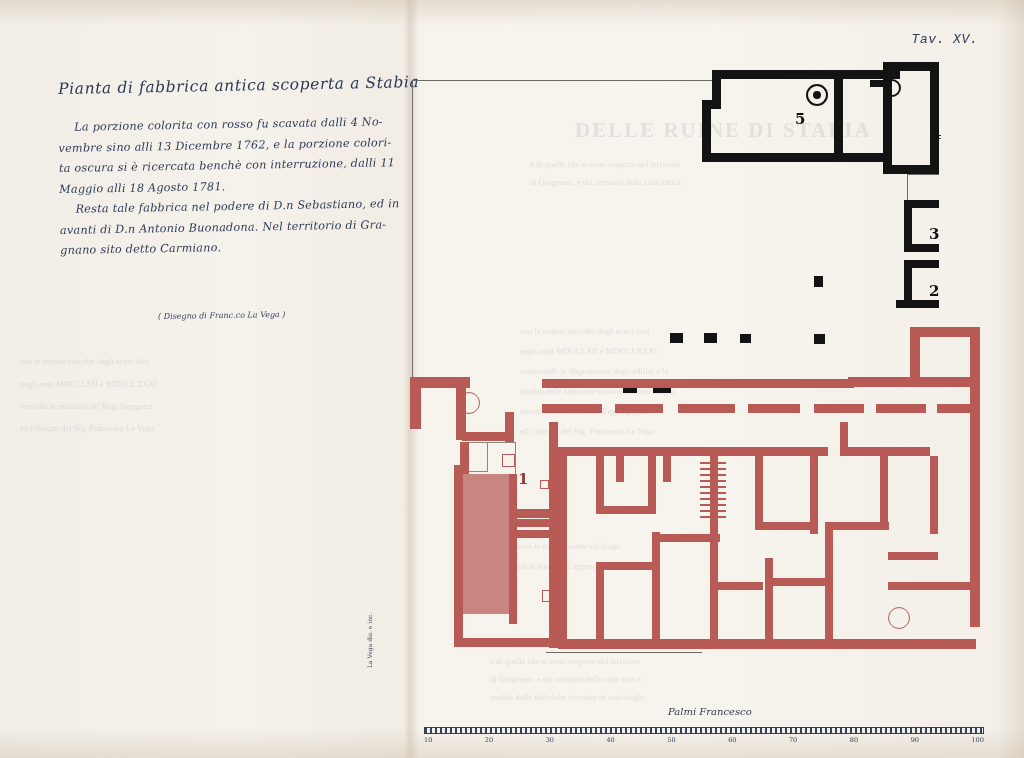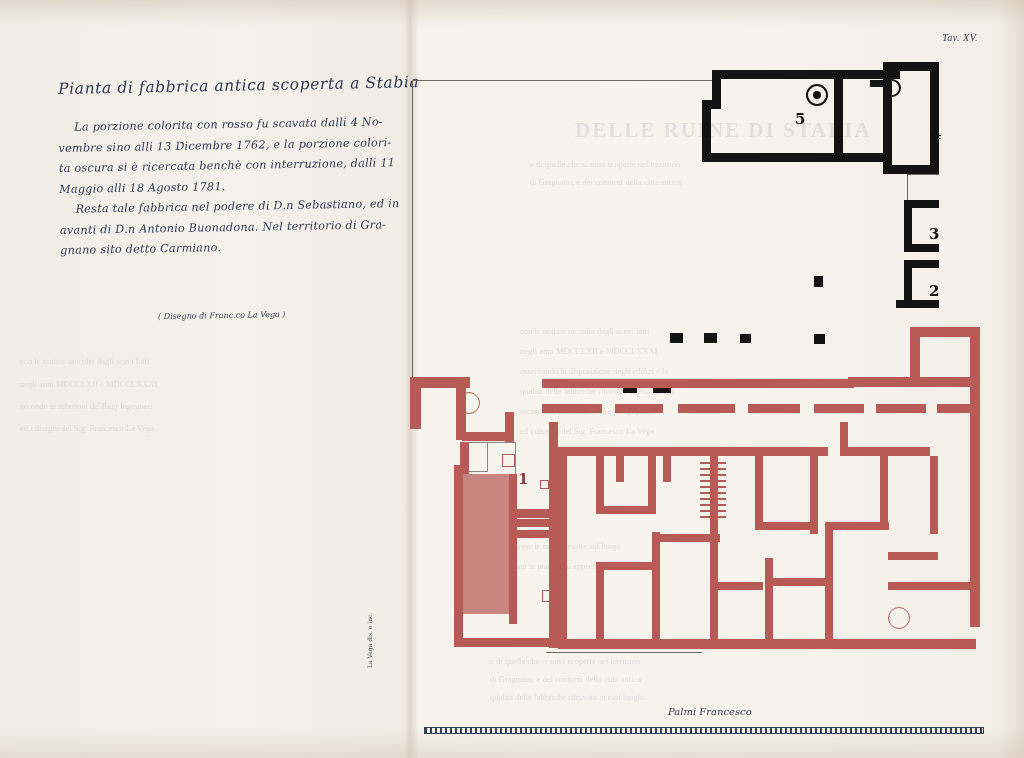--- a/index.html
+++ b/index.html
@@ -95,23 +95,23 @@
     font-style: italic;
     font-size: 8px;
     color: #3a4560;
     transform: rotate(-1deg);
   }
 
   
   .plate-num {
     position: absolute;
     right: 46px; top: 32px;
-    font-family: Liberation Serif, serif;
+    font-family: Liberation Mono, monospace;
     font-style: italic;
-    font-size: 10px;
+    font-size: 13px;
     color: #2e3a55;
     letter-spacing: 0.5px;
   }
 
   
   .engraver {
     position: absolute;
     left: 366px; top: 668px;
     font-family: "DejaVu Serif", serif;
     font-size: 6px;
@@ -378,14 +378,26 @@
     <div class="roomnum" style="left:385px; top:88px;">5</div>
     <div class="roomnum" style="left:521px; top:103px;">4</div>
     <div class="roomnum" style="left:519px; top:203px;">3</div>
     <div class="roomnum" style="left:519px; top:260px;">2</div>
     <div class="roomnum red-num" style="left:108px; top:448px;">1</div>
 
   </div>
 
   <div class="scale-label" style="left:668px; top:706px;">Palmi Francesco</div>
   <div class="scale-bar" style="left:424px; top:727px; width:560px;"></div>
+  <div class="scale-ticks" style="left:424px; top:736px; width:560px;">
+    <span>10</span>
+    <span>20</span>
+    <span>30</span>
+    <span>40</span>
+    <span>50</span>
+    <span>60</span>
+    <span>70</span>
+    <span>80</span>
+    <span>90</span>
+    <span>100</span>
+  </div>
 
 </div>
 
 </body></html>

